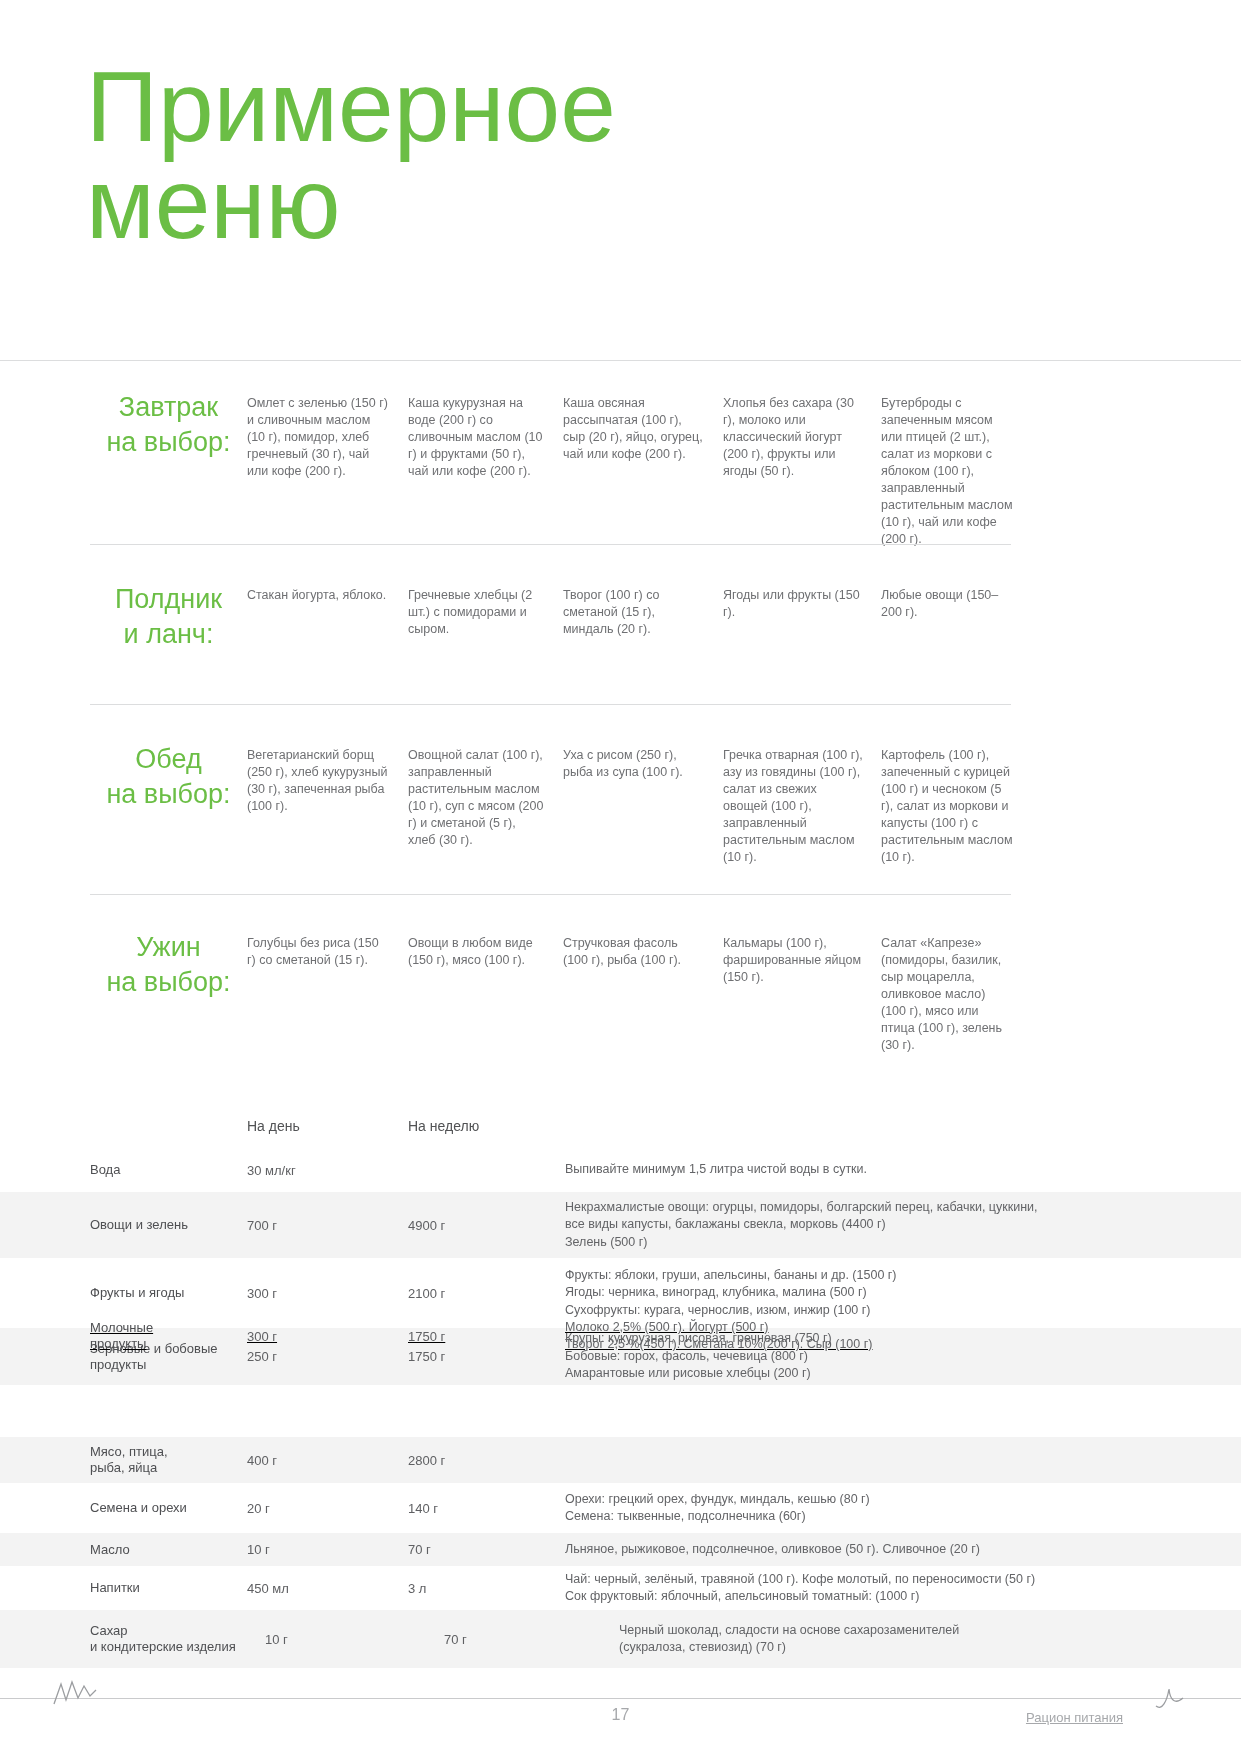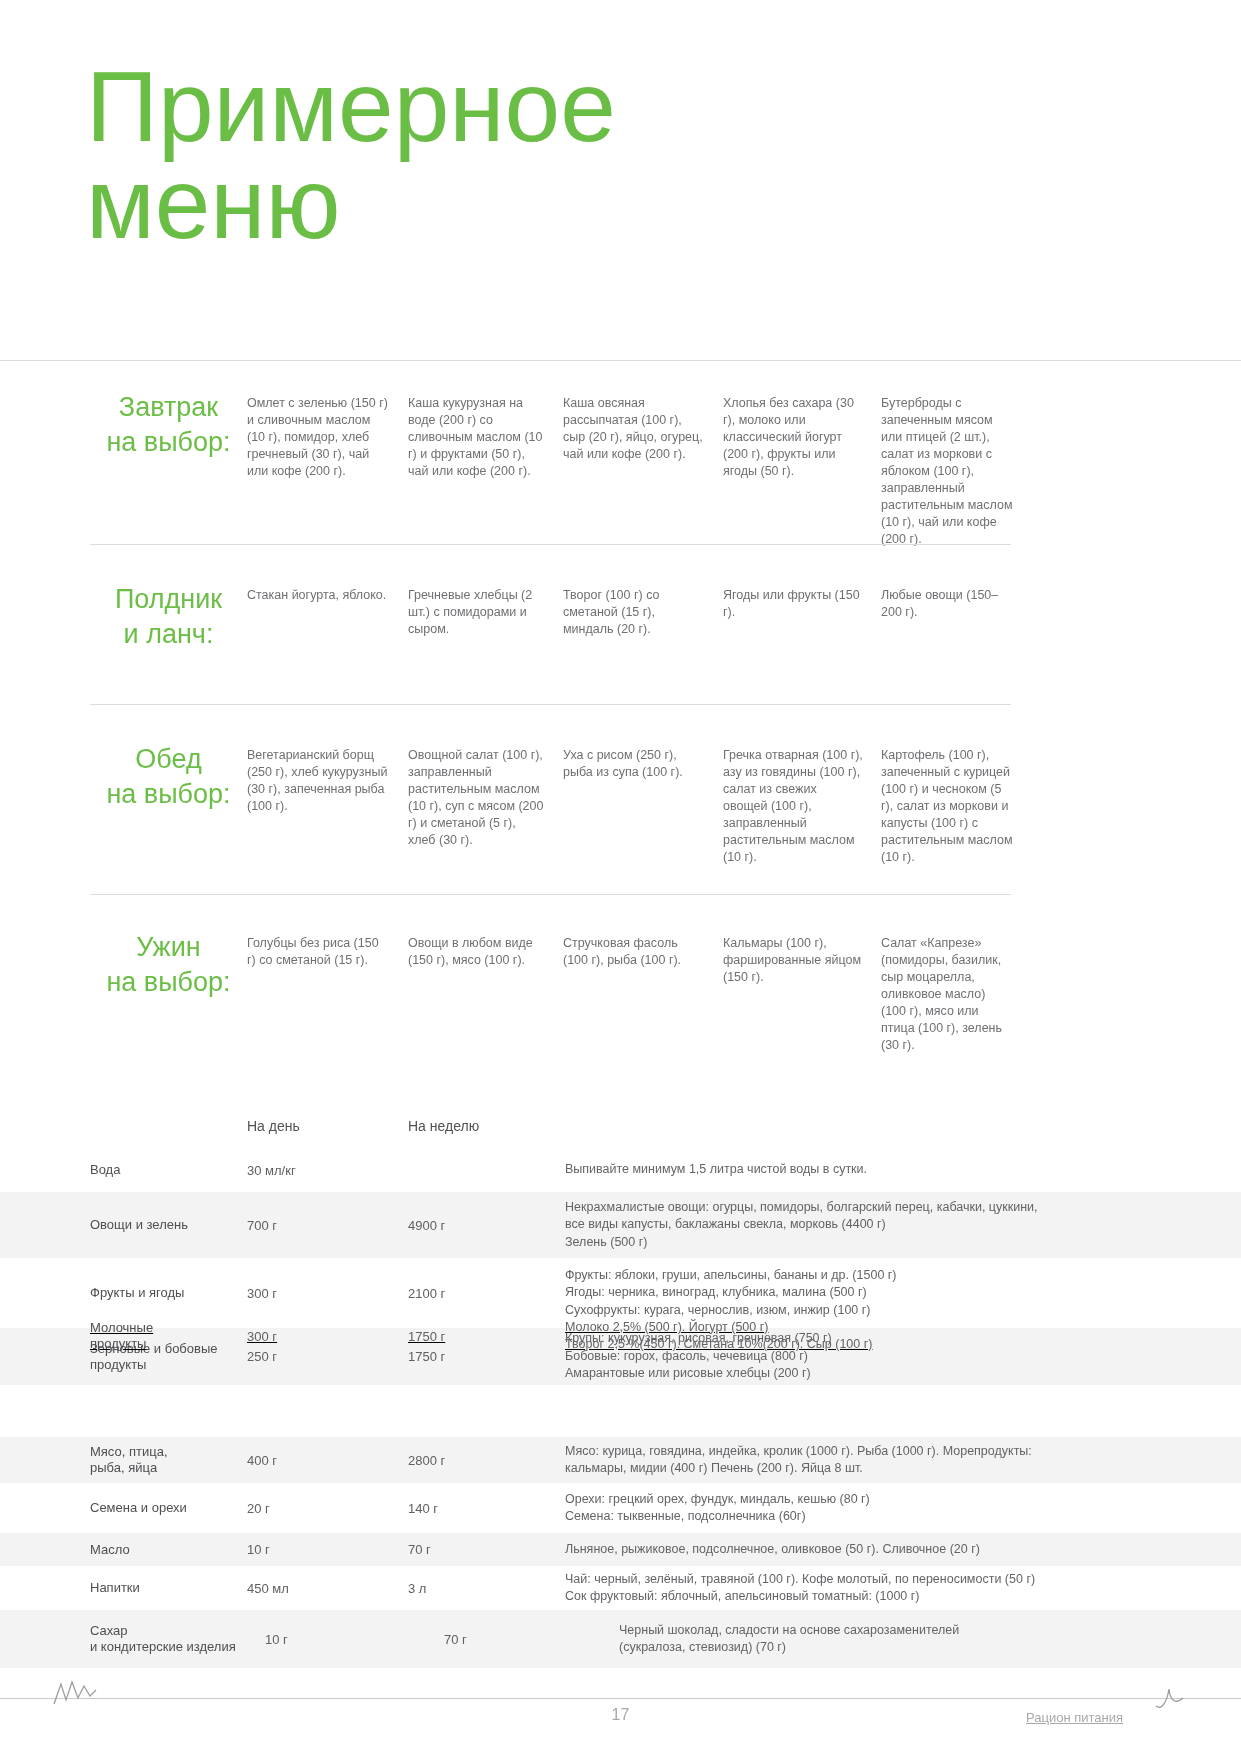--- a/index.html
+++ b/index.html
@@ -157,22 +157,20 @@
     <div class="p-week">1750 г</div>
     <div class="p-desc">Молоко 2,5% (500 г). Йогурт (500 г)
 Творог 2,5 %(450 г). Сметана 10%(200 г). Сыр (100 г)</div>
   </div>
 
   <div class="product-row striped" style="top:1437px;height:46px;">
     <div class="p-name">Мясо, птица,
 рыба, яйца</div>
     <div class="p-day">400 г</div>
     <div class="p-week">2800 г</div>
-    <div class="p-desc">Мясо: курица, говядина, индейка, кролик (1000 г). Рыба (1000 г). Морепродукты:
-кальмары, мидии (400 г) Печень (200 г). Яйца 8 шт.</div>
   </div>
 
   <div class="product-row" style="top:1483px;height:50px;">
     <div class="p-name">Семена и орехи</div>
     <div class="p-day">20 г</div>
     <div class="p-week">140 г</div>
     <div class="p-desc">Орехи: грецкий орех, фундук, миндаль, кешью (80 г)
 Семена: тыквенные, подсолнечника (60г)</div>
   </div>
 

